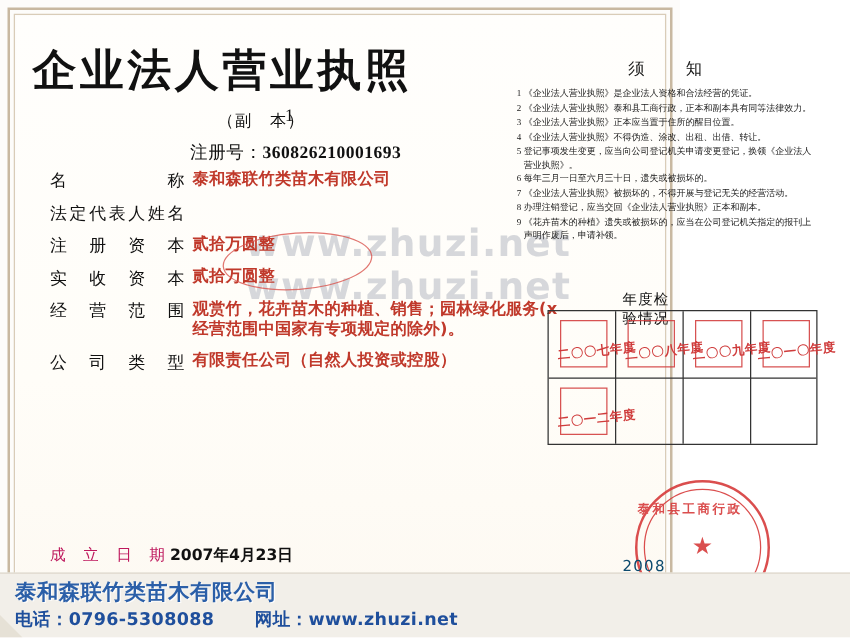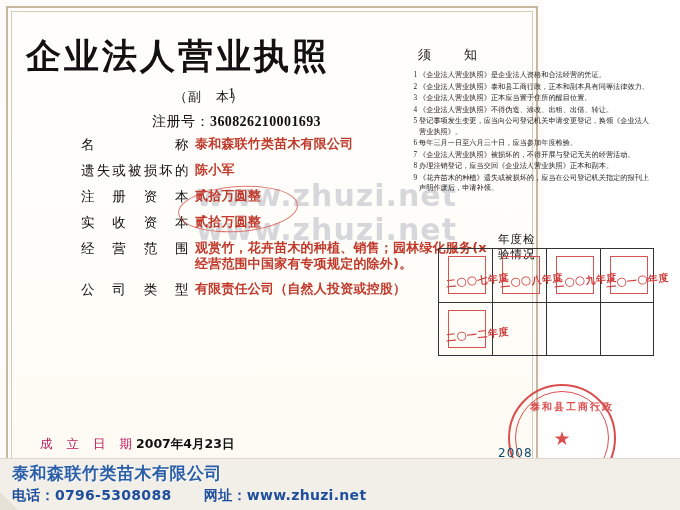--- a/index.html
+++ b/index.html
@@ -86,21 +86,20 @@
   .fields {
     position: absolute;
     left: 40px;
     top: 136px;
     width: 420px;
   }
   .field-row {
     position: relative;
     min-height: 21px;
     margin-bottom: 5px;
-    margin-left: 41px;
   }
   .field-label {
     position: absolute;
     left: 0;
     top: 0;
     width: 108px;
     font-size: 13.5px;
     color: #111;
     letter-spacing: 0.5px;
     text-align: justify;
@@ -121,20 +120,21 @@
   .field-row.tall { min-height: 36px; }
 
   
   .notice {
     position: absolute;
     left: 408px;
     top: 46px;
     width: 248px;
   }
   .notice-title {
+    text-align: center;
     font-size: 13px;
     letter-spacing: 10px;
     color: #111;
     margin-bottom: 6px;
     padding-left: 10px;
   }
   .notice-list {
     font-size: 7.2px;
     line-height: 10.5px;
     color: #1a1a1a;
@@ -224,21 +224,21 @@
     top: 50%;
     transform: translate(-50%, -50%);
     color: #d73b3b;
     font-size: 19px;
     line-height: 19px;
   }
   .big-stamp .arc-top,
   .big-stamp .arc-bottom {
     position: absolute;
     left: 0; right: 0;
-    text-align: right;
+    text-align: left;
     color: #d73b3b;
     font-size: 10px;
     letter-spacing: 2px;
     font-weight: bold;
   }
   .big-stamp .arc-top { top: 14px; }
   .big-stamp .arc-bottom { bottom: 11px; font-size: 6.5px; letter-spacing: 0.6px; }
 
   
   .oval-seal {
@@ -362,22 +362,21 @@
 
   <div class="watermark wm1">www.zhuzi.net</div>
   <div class="watermark wm2">www.zhuzi.net</div>
 
   <div class="fields">
     <div class="field-row">
       <div class="field-label">名　　称</div>
       <div class="field-value">泰和森联竹类苗木有限公司</div>
     </div>
     <div class="field-row">
-      <div class="field-label">遗失或被损坏的</div>
-      <div class="field-value">陈小军</div>
+      <div class="field-label">法定代表人姓名</div>
     </div>
     <div class="field-row">
       <div class="field-label">注 册 资 本</div>
       <div class="field-value">贰拾万圆整</div>
     </div>
     <div class="field-row">
       <div class="field-label">实 收 资 本</div>
       <div class="field-value">贰拾万圆整</div>
     </div>
     <div class="field-row tall">
@@ -410,21 +409,21 @@
       <div class="notice-item">
         <div class="notice-idx">4</div>
         <div class="notice-text">《企业法人营业执照》不得伪造、涂改、出租、出借、转让。</div>
       </div>
       <div class="notice-item">
         <div class="notice-idx">5</div>
         <div class="notice-text">登记事项发生变更，应当向公司登记机关申请变更登记，换领《企业法人营业执照》。</div>
       </div>
       <div class="notice-item">
         <div class="notice-idx">6</div>
-        <div class="notice-text">每年三月一日至六月三十日，应当参加年度检验。</div>
+        <div class="notice-text">每年三月一日至六月三十日，遗失或被损坏的。</div>
       </div>
       <div class="notice-item">
         <div class="notice-idx">7</div>
         <div class="notice-text">《企业法人营业执照》被损坏的，不得开展与登记无关的经营活动。</div>
       </div>
       <div class="notice-item">
         <div class="notice-idx">8</div>
         <div class="notice-text">办理注销登记，应当交回《企业法人营业执照》正本和副本。</div>
       </div>
       <div class="notice-item">

